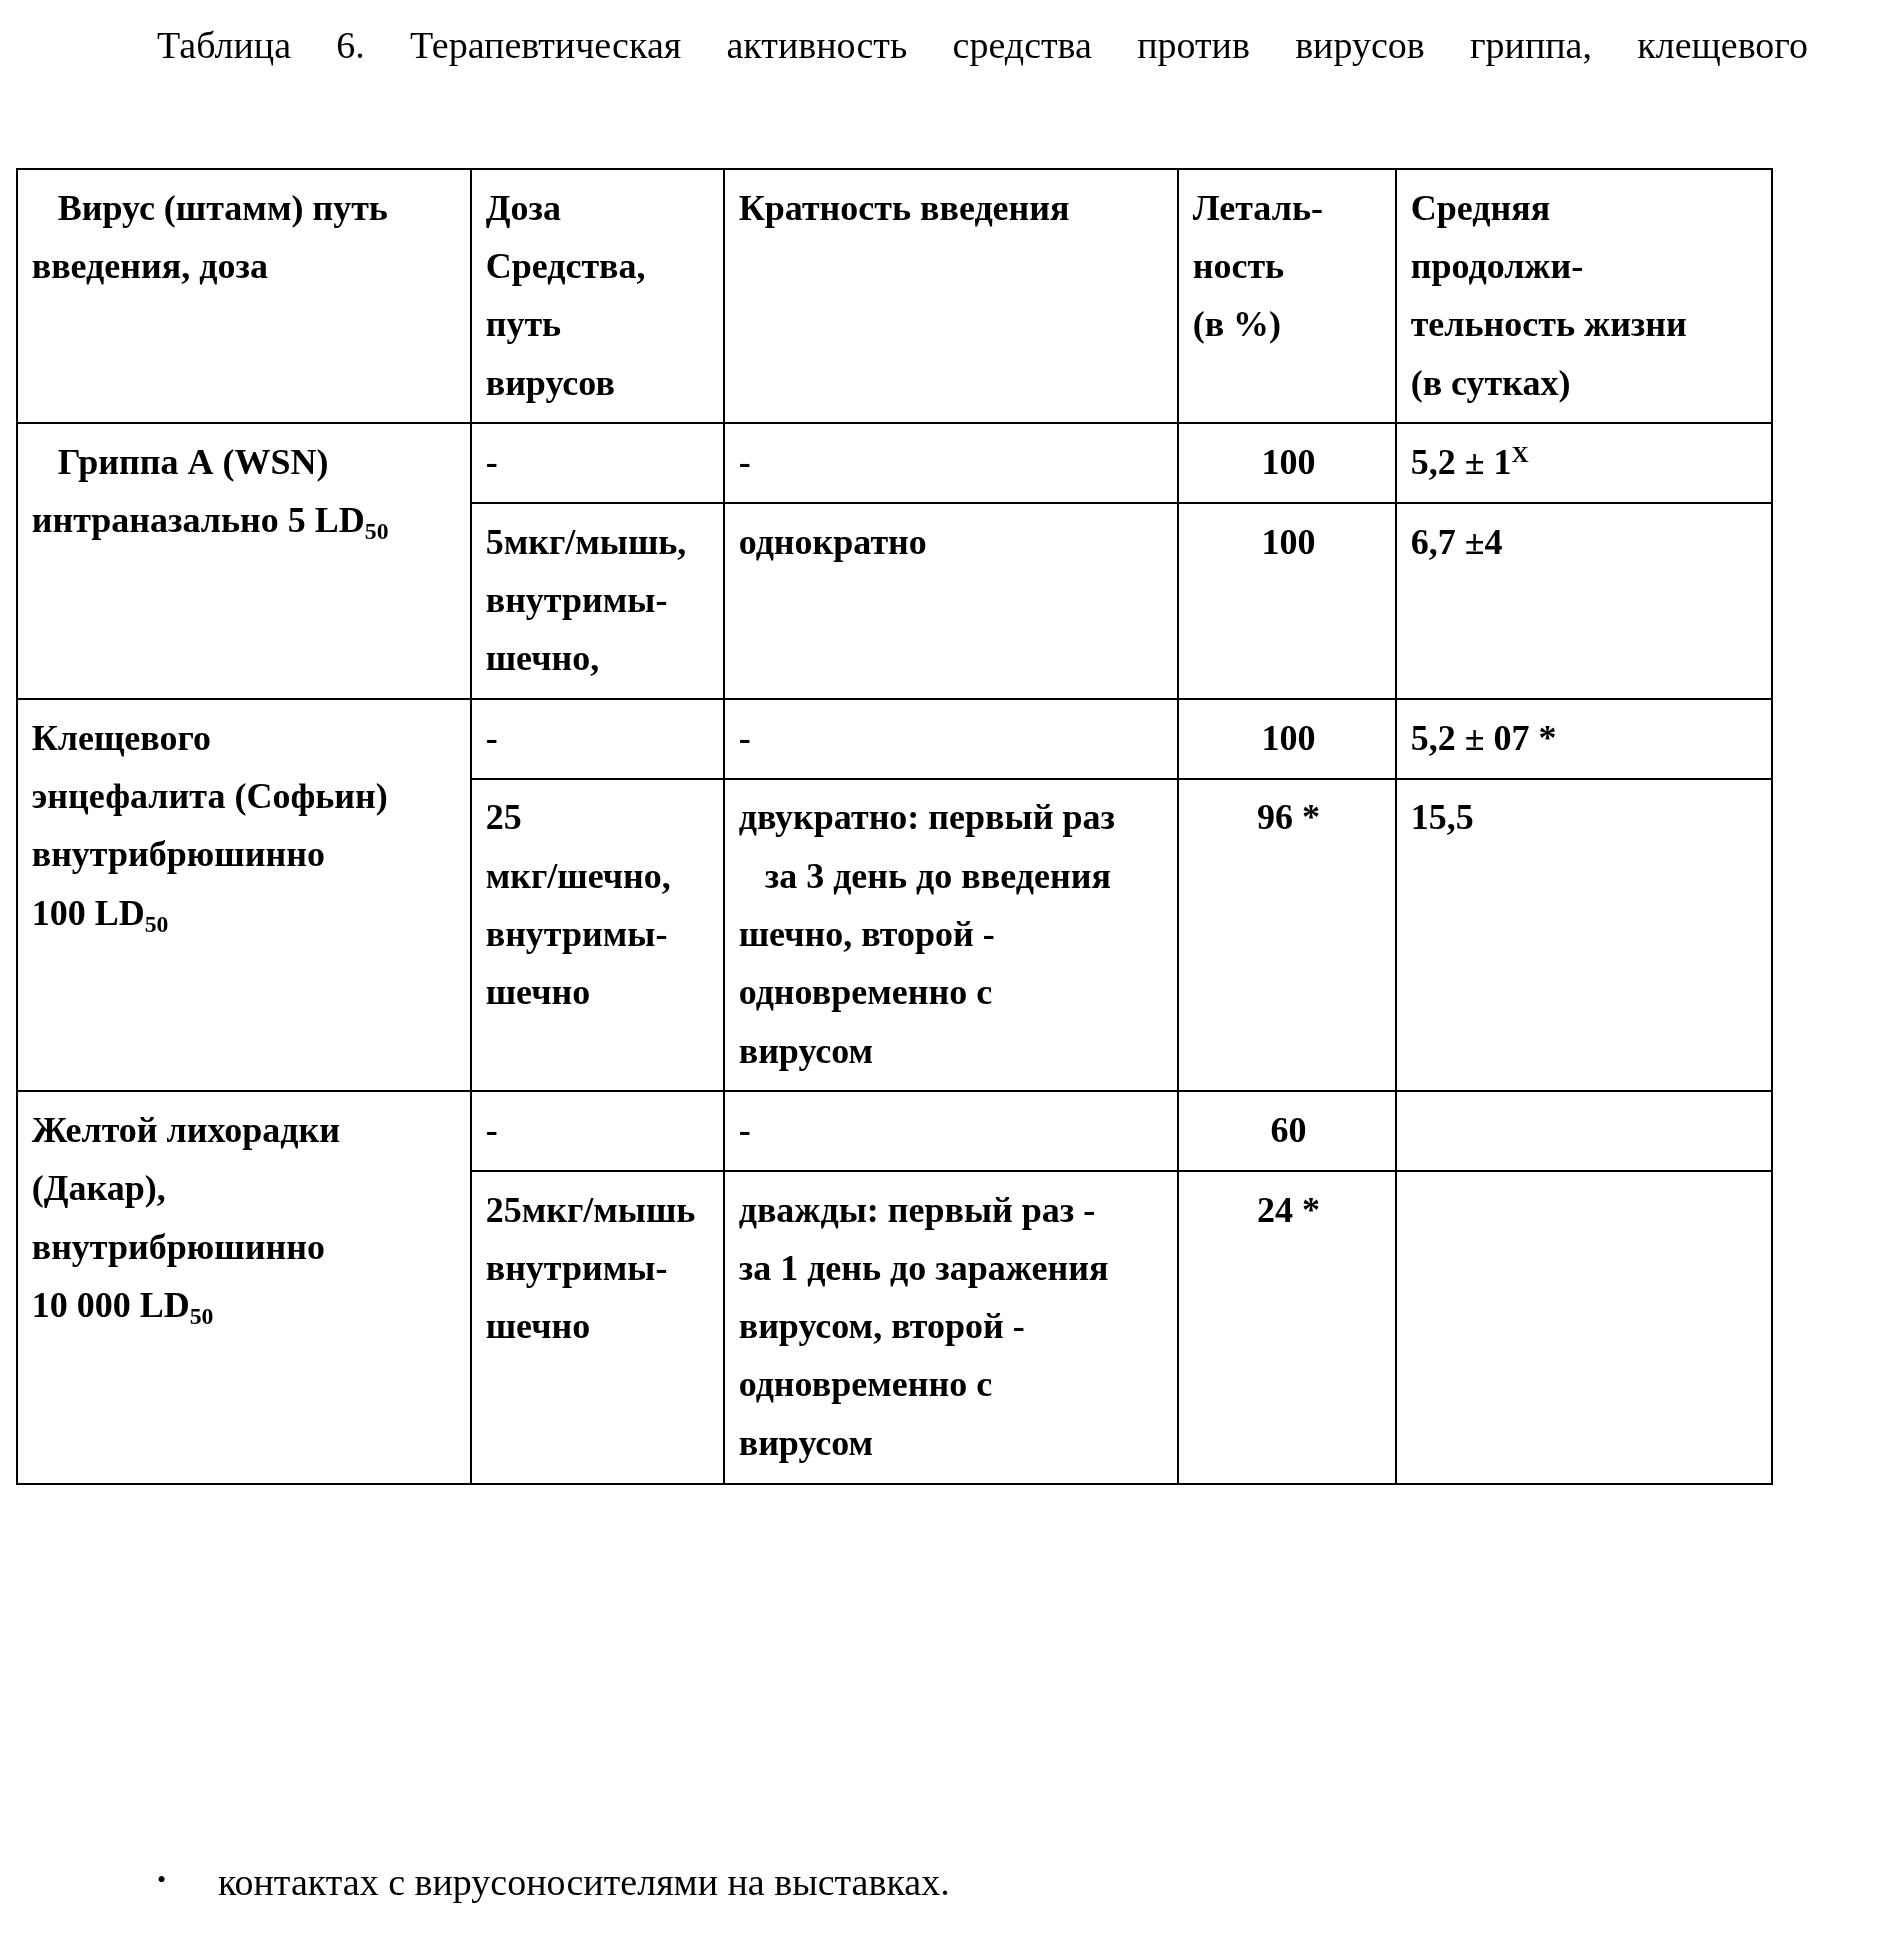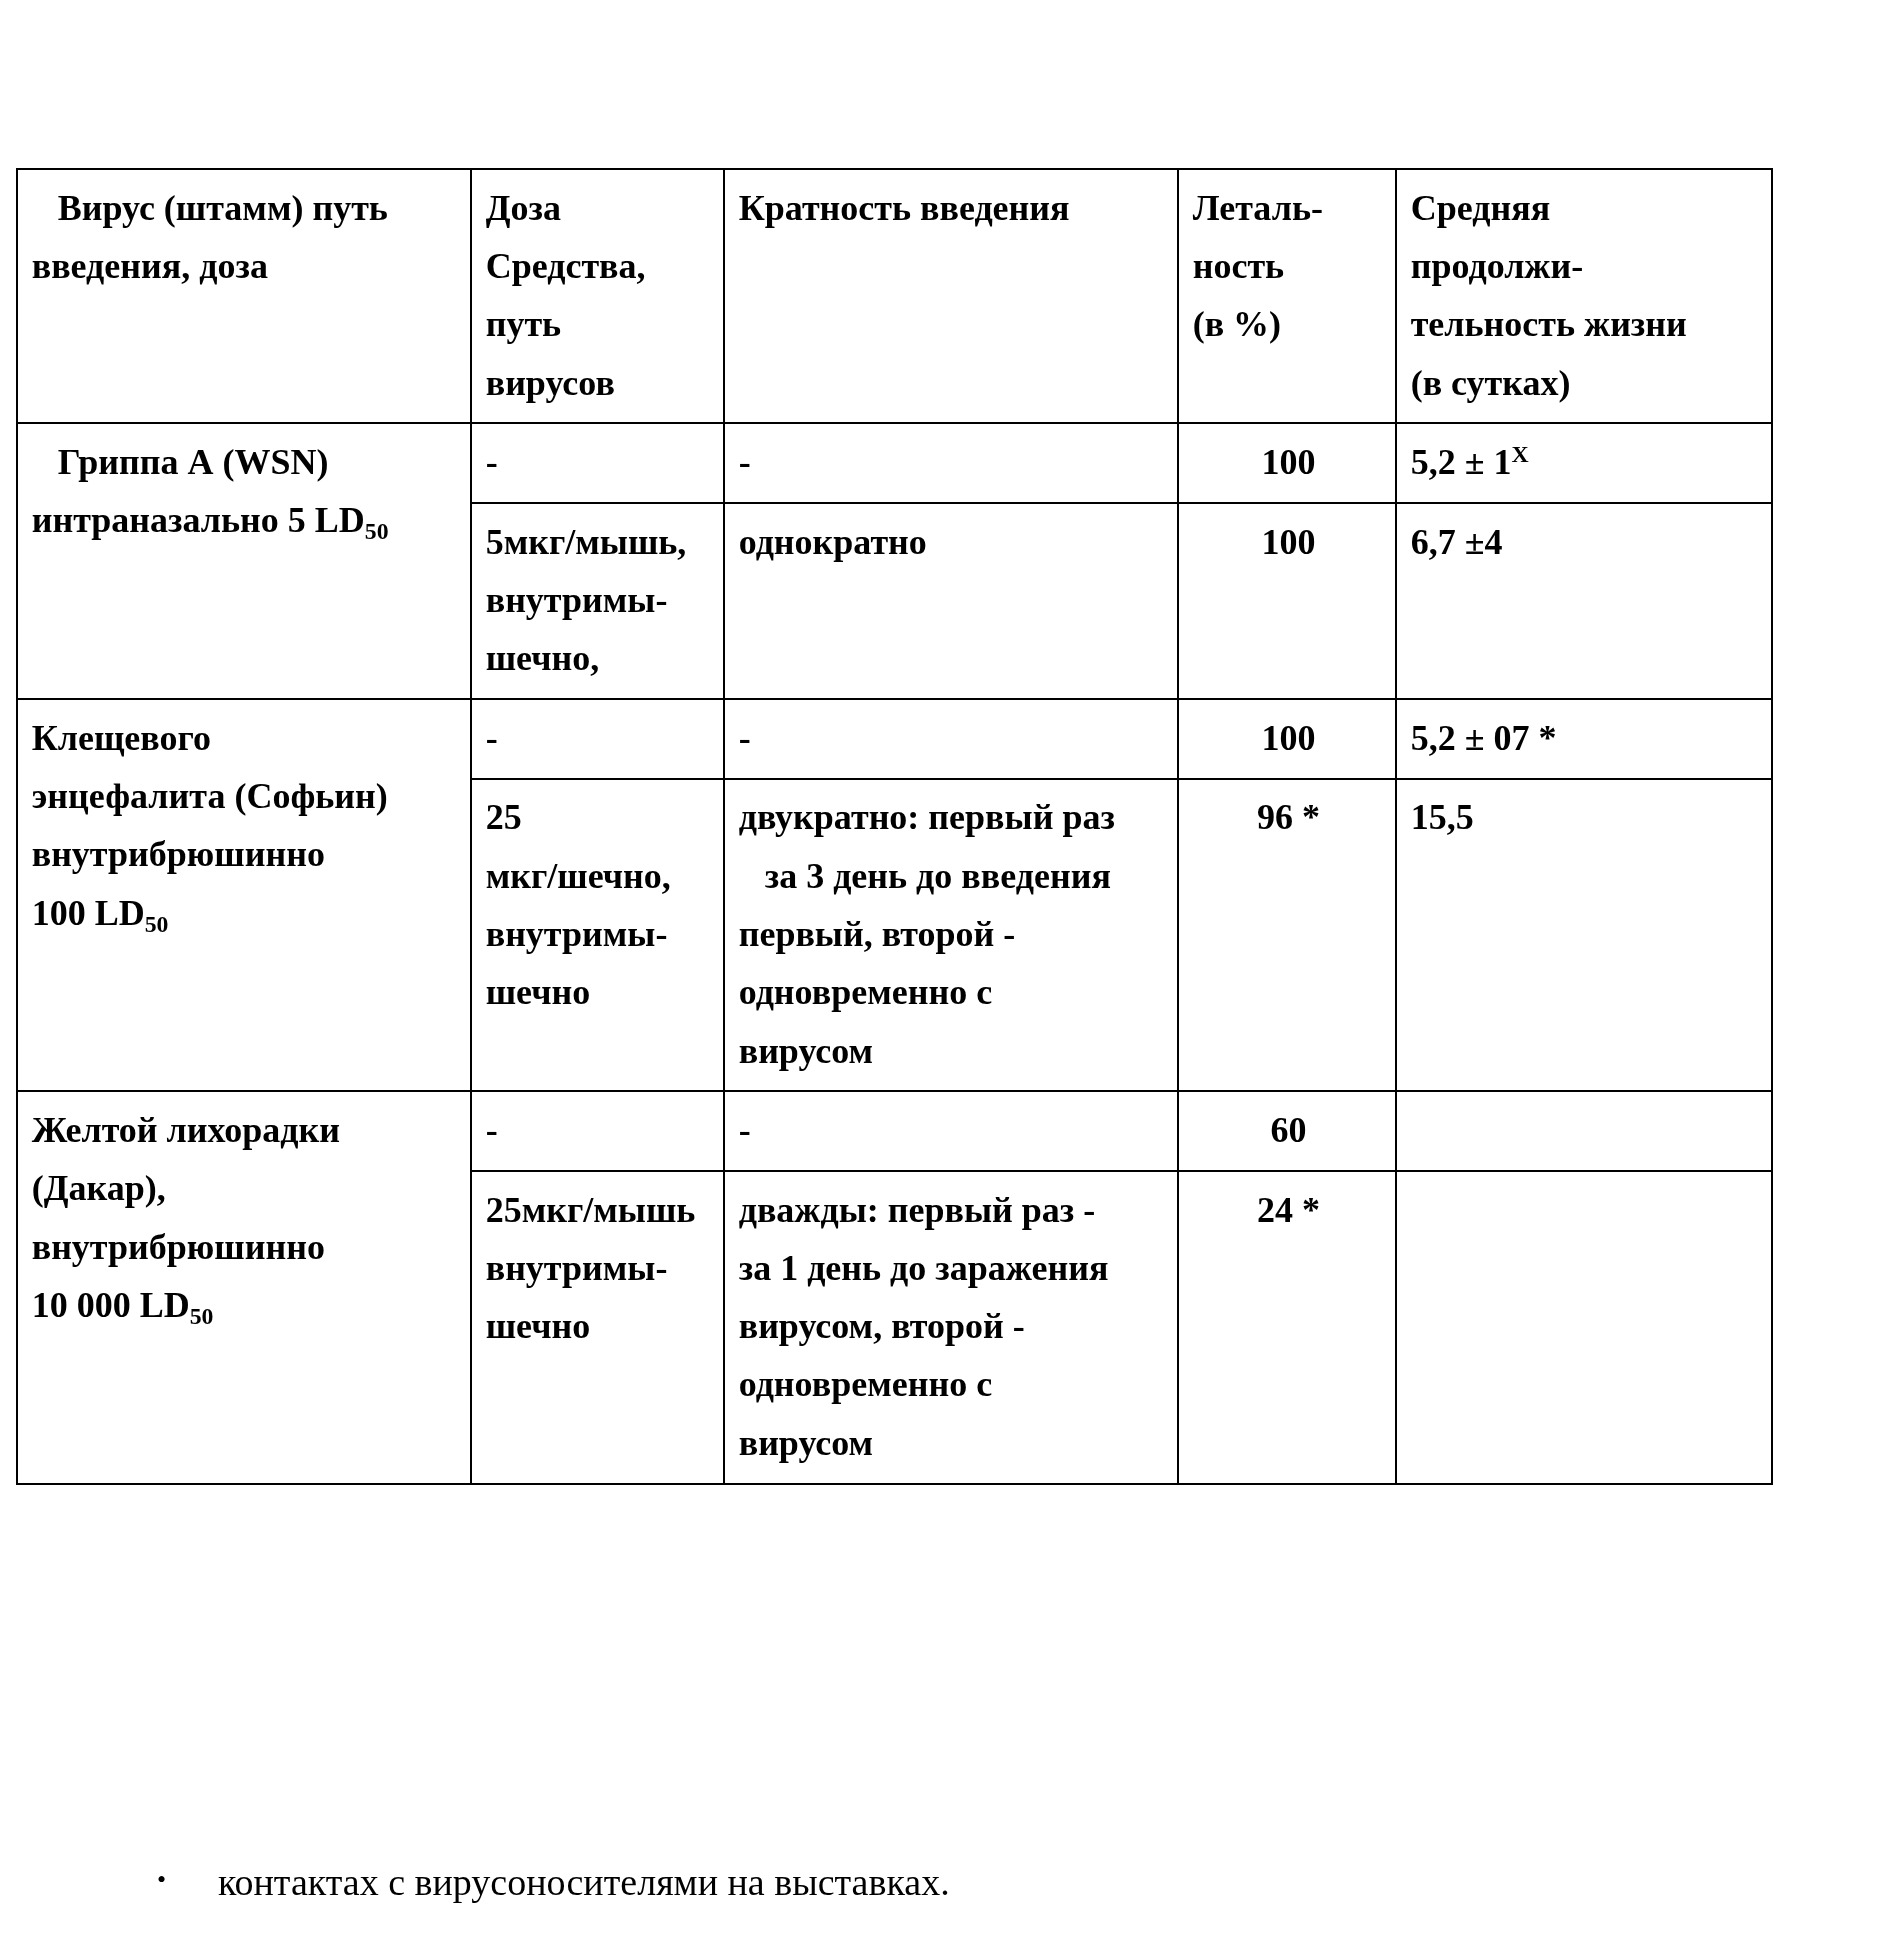--- a/index.html
+++ b/index.html
@@ -93,20 +93,21 @@
   .bullet-text {
     flex: 1 1 auto;
   }
 </style>
 </head>
 <body>
 
 <div class="page">
 
   <div class="caption">
+    <span class="ln ln1">Таблица 6. Терапевтическая активность средства против вирусов гриппа, клещевого</span>
   </div>
 
   <table class="tbl">
     <colgroup>
       <col class="c0">
         <col class="c1">
         <col class="c2">
         <col class="c3">
         <col class="c4">
     </colgroup>
@@ -185,21 +186,21 @@
       <tr>
         <td>
           <span style="display:block">25</span>
           <span style="display:block">мкг/шечно,</span>
           <span style="display:block">внутримы-</span>
           <span style="display:block">шечно</span>
         </td>
         <td>
           <span style="display:block">двукратно: первый раз</span>
           <span class="indent-line">за 3 день до введения</span>
-          <span style="display:block">первый, второй -</span>
+          <span style="display:block">шечно, второй -</span>
           <span style="display:block">одновременно с</span>
           <span style="display:block">вирусом</span>
         </td>
         <td class="center">96   *</td>
         <td>15,5</td>
       </tr>
 
       <tr>
         <td rowspan="2">
           <span style="display:block">Желтой лихорадки</span>

